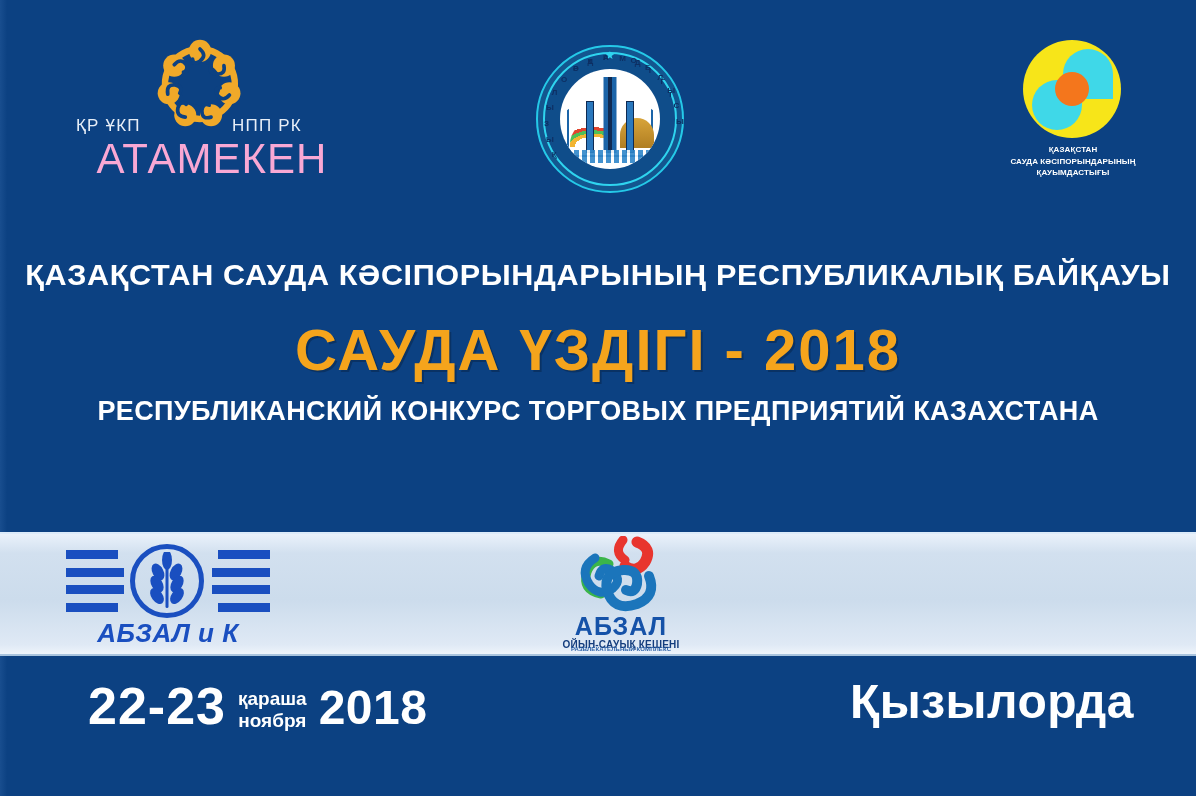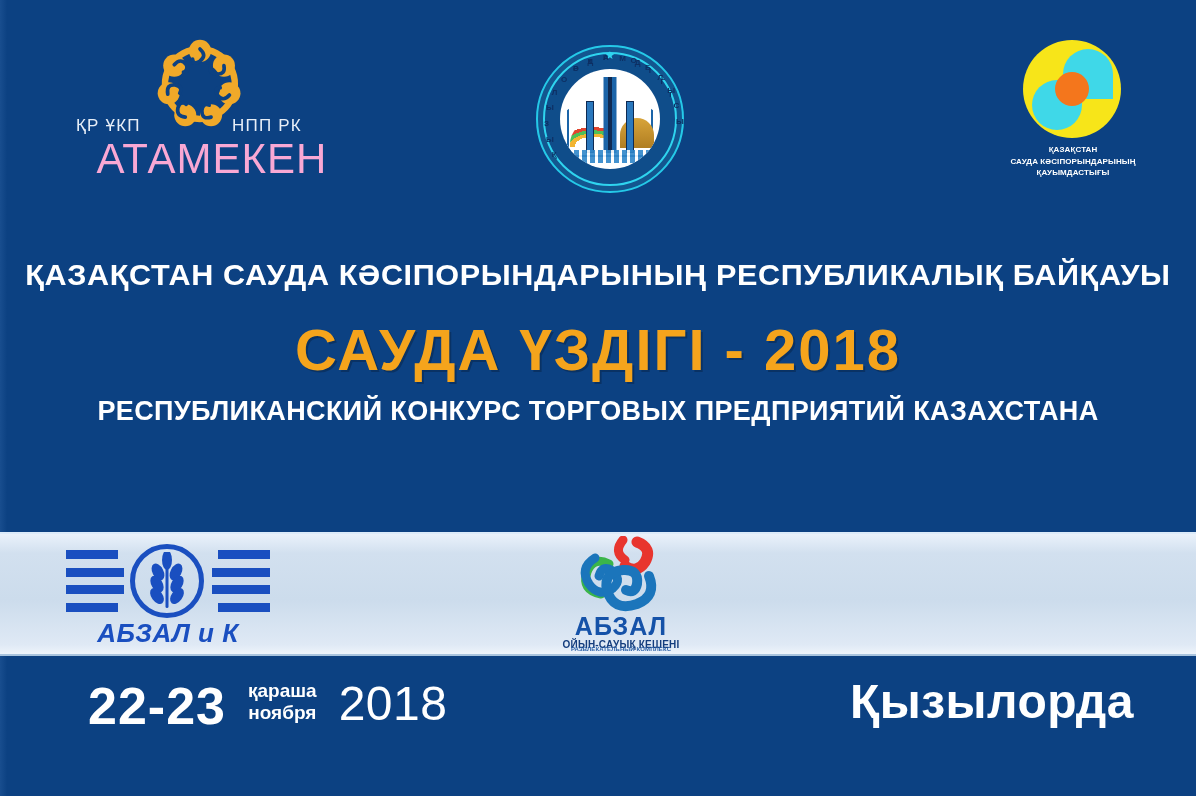--- a/index.html
+++ b/index.html
@@ -414,43 +414,43 @@
   
   .footer {
     position: absolute;
     left: 0; top: 656px;
     width: 1196px; height: 140px;
   }
   .date-group {
     position: absolute;
     left: 88px; top: 24px;
     display: flex;
-    align-items: flex-start;
-    gap: 22px;
+    align-items: flex-end;
+    gap: 12px;
   }
   .date-num {
     color: #ffffff;
     font-size: 52px;
     font-weight: bold;
     letter-spacing: 1px;
     line-height: 1;
   }
   .date-month {
     text-align: center;
     line-height: 1.15;
   }
   .date-month div {
     color: #ffffff;
     font-size: 19px;
     font-weight: bold;
   }
   .date-year {
     color: #ffffff;
     font-size: 48px;
-    font-weight: normal;
+    font-weight: bold;
     letter-spacing: .5px;
     line-height: 1;
   }
   .city {
     position: absolute;
     right: 62px; top: 22px;
     color: #ffffff;
     font-size: 48px;
     font-weight: bold;
     letter-spacing: .5px;

